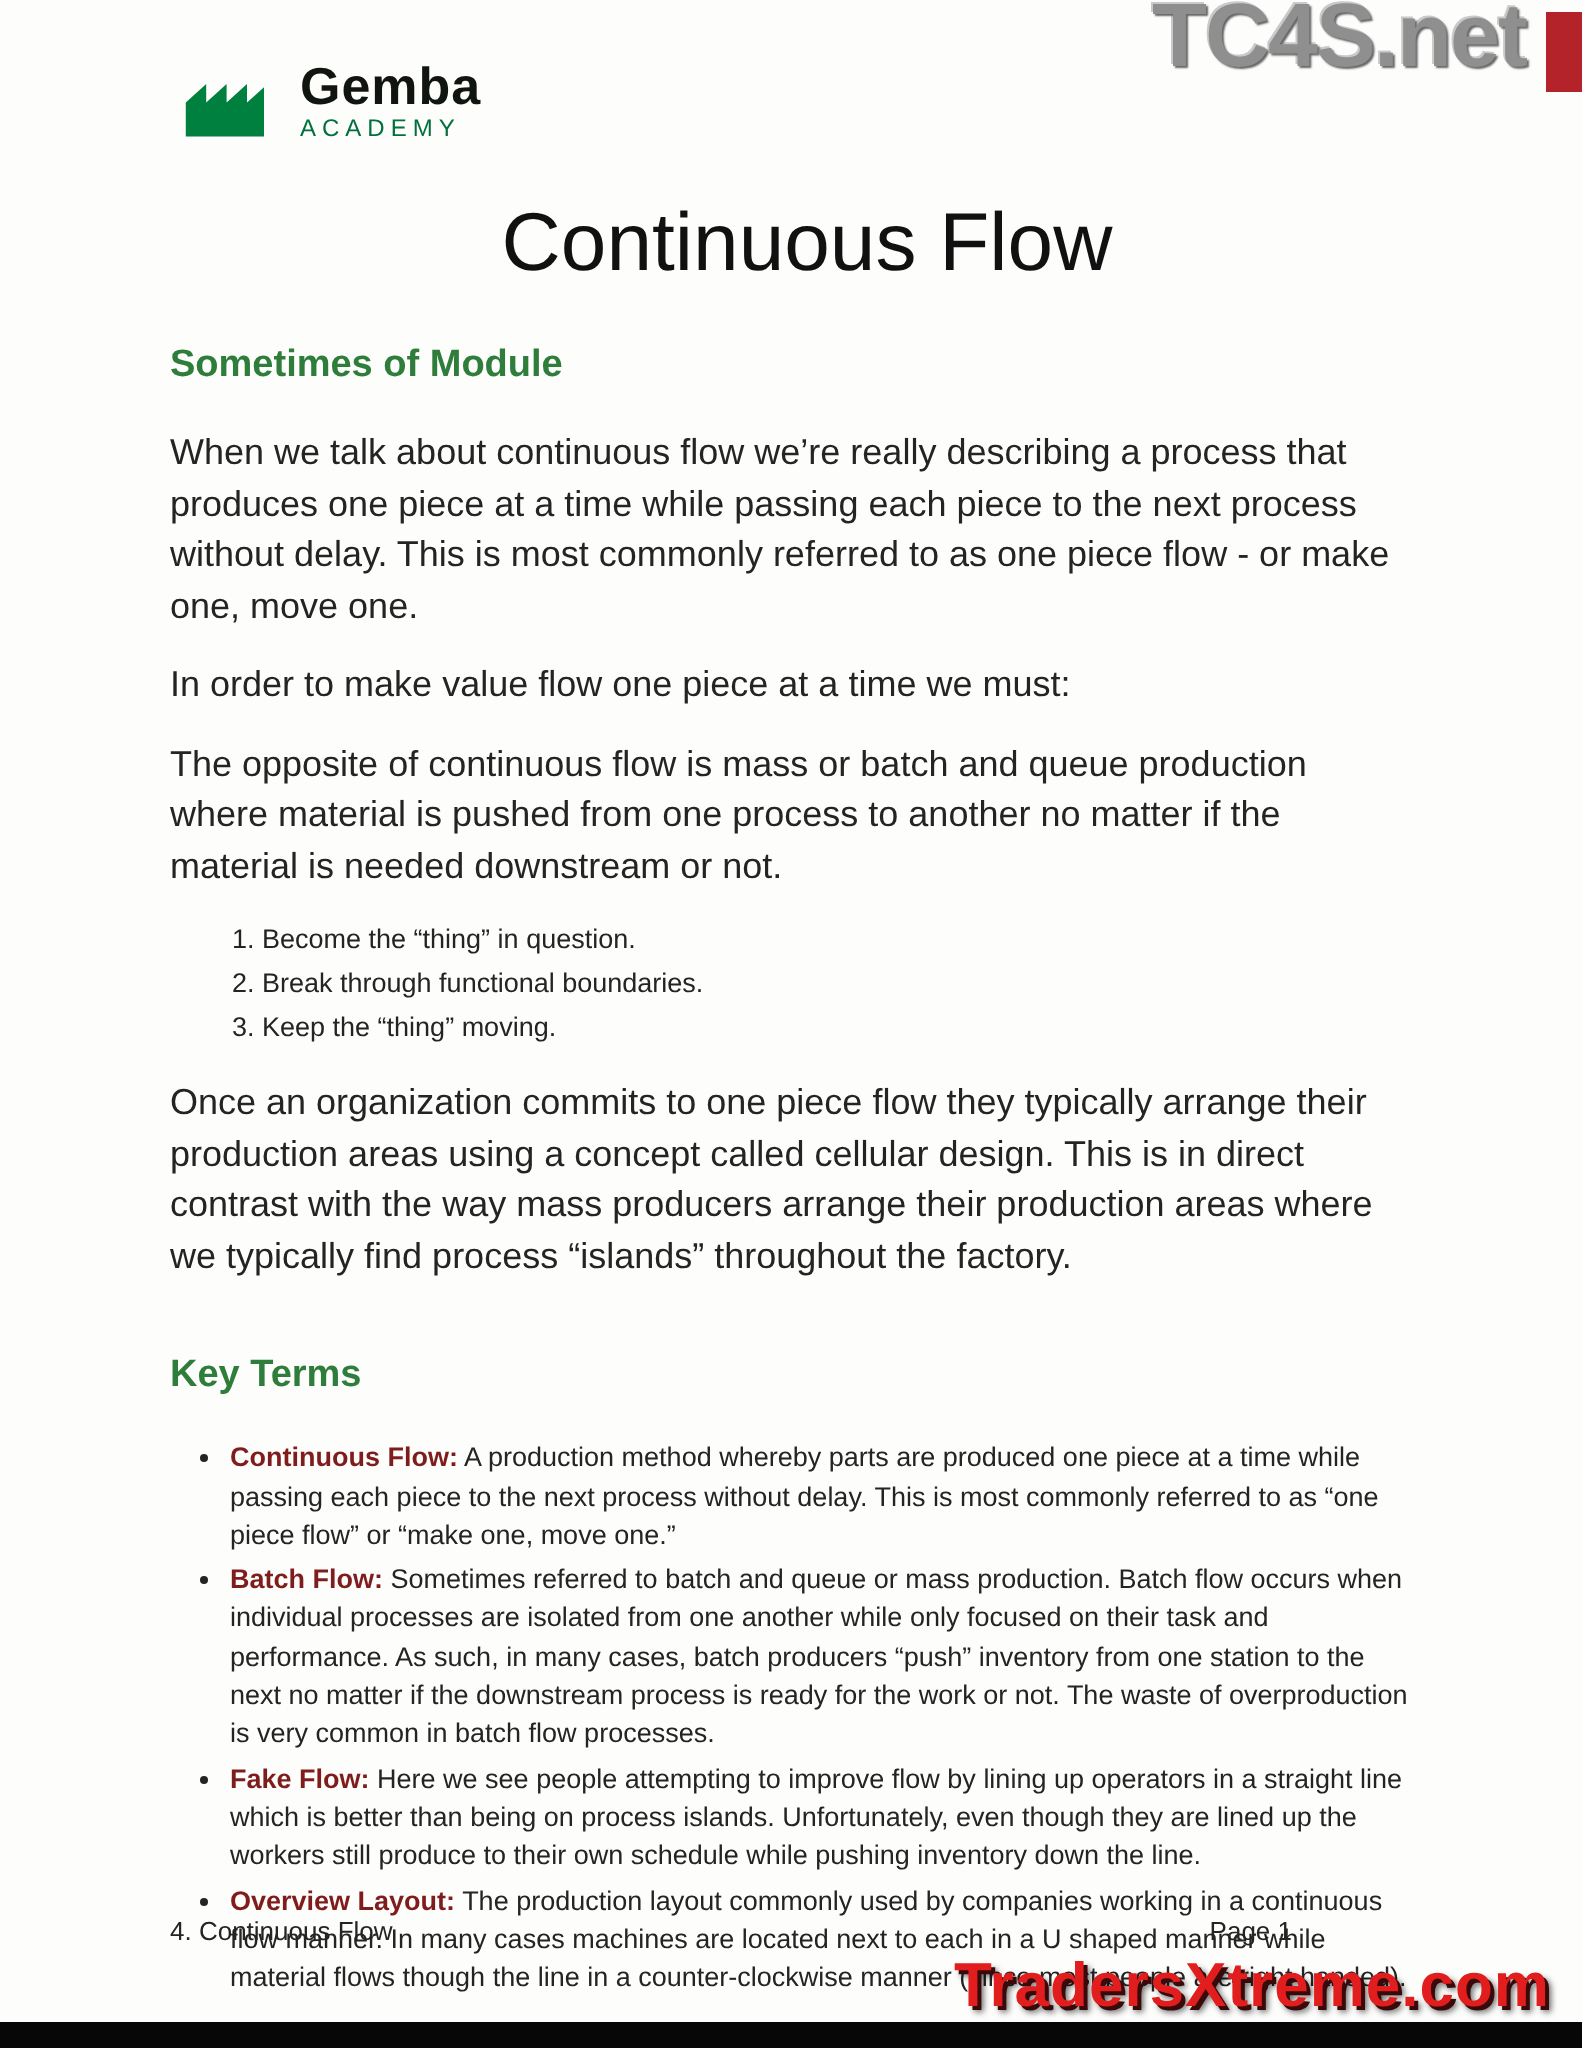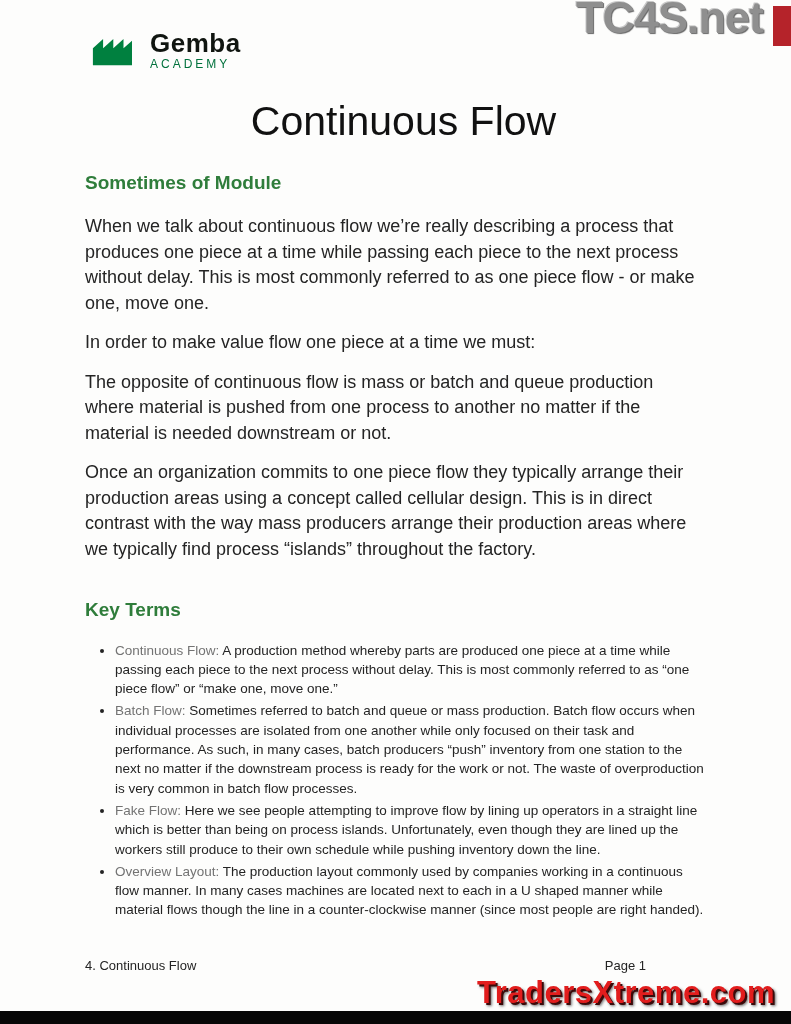--- a/index.html
+++ b/index.html
@@ -12,40 +12,40 @@
     position:absolute;top:-8px;right:28px;
     font-size:45px;font-weight:bold;color:#8f8f8f;
     text-shadow:1px 1px 1px #666, -1px -1px 0 #c9c9c9;
     letter-spacing:-1px;
   }
   .red-corner{
     position:absolute;top:6px;right:0;width:18px;height:40px;
     background:#b5232a;
   }
   
-  .logo{position:absolute;top:30px;left:88px;display:flex;align-items:center;gap:8px;}
+  .logo{position:absolute;top:30px;left:88px;display:flex;align-items:flex-end;gap:8px;}
   .logo-icon svg{display:block;}
   .logo-text{display:flex;flex-direction:column;line-height:1;}
   .logo-primary{font-size:26px;font-weight:bold;color:#101510;letter-spacing:.5px;}
   .logo-secondary{font-size:12px;font-weight:normal;color:#00713c;letter-spacing:3px;margin-top:2px;}
   
   .title{
     position:absolute;top:98px;left:0;right:0;margin:0;text-align:center;
     font-size:41px;font-weight:400;color:#111;padding-left:16px;
   }
   
   .content{position:absolute;top:172px;left:85px;width:622px;}
   h2.green{font-size:19px;font-weight:bold;color:#2f7d3b;margin:0 0 20px 0;}
   h2.green.keyterms{margin-top:36px;}
   .content p{margin:0 0 14px 0;font-size:18px;line-height:1.42;color:#242424;}
   ol.num{margin:6px 0 16px 0;padding-left:46px;font-size:13.5px;line-height:1.45;color:#242424;}
   ol.num li{margin-bottom:2px;}
   ul.terms{margin:0;padding-left:30px;font-size:13.5px;line-height:1.43;color:#242424;list-style:disc;}
   ul.terms li{margin-bottom:3px;}
-  ul.terms b{font-weight:normal;color:#737373;}
+  ul.terms b{font-weight:bold;color:#7f1d1d;}
   
   .dlsub{
     position:absolute;top:487px;left:50%;transform:translateX(-50%);
     background:#7a1212;border:1px solid #3a0606;border-radius:10px;
     padding:1px 18px 4px 18px;
     box-shadow:0 6px 9px rgba(0,0,0,.55), inset 0 0 10px rgba(0,0,0,.45);
   }
   .dlsub span{
     font-family:"DejaVu Serif",serif;font-weight:bold;font-size:36px;
     color:#d81a1a;letter-spacing:2px;
@@ -89,20 +89,25 @@
 
   <h1 class="title">Continuous Flow</h1>
 
   <main class="content">
     <h2 class="green">Sometimes of Module</h2>
 
     <p>When we talk about continuous flow we’re really describing a process that produces one piece at a time while passing each piece to the next process without delay.  This is most commonly referred to as one piece flow - or make one, move one.</p>
     <p>In order to make value flow one piece at a time we must:</p>
     <p>The opposite of continuous flow is mass or batch and queue production where material is pushed from one process to another no matter if the material is needed downstream or not.</p>
 
+    <ol class="num">
+      <li>Become the “thing” in question.</li>
+      <li>Break through functional boundaries.</li>
+      <li>Keep the “thing” moving.</li>
+    </ol>
 
     <p>Once an organization commits to one piece flow they typically arrange their production areas using a concept called cellular design.  This is in direct contrast with the way mass producers arrange their production areas where we typically find process “islands” throughout the factory.</p>
 
     <h2 class="green keyterms">Key Terms</h2>
 
     <ul class="terms">
       <li>
         <b>Continuous Flow:</b>
         <span>A production method whereby parts are produced one piece at a time while passing each piece to the next process without delay.  This is most commonly referred to as “one piece flow” or “make one, move one.”</span>
       </li>

